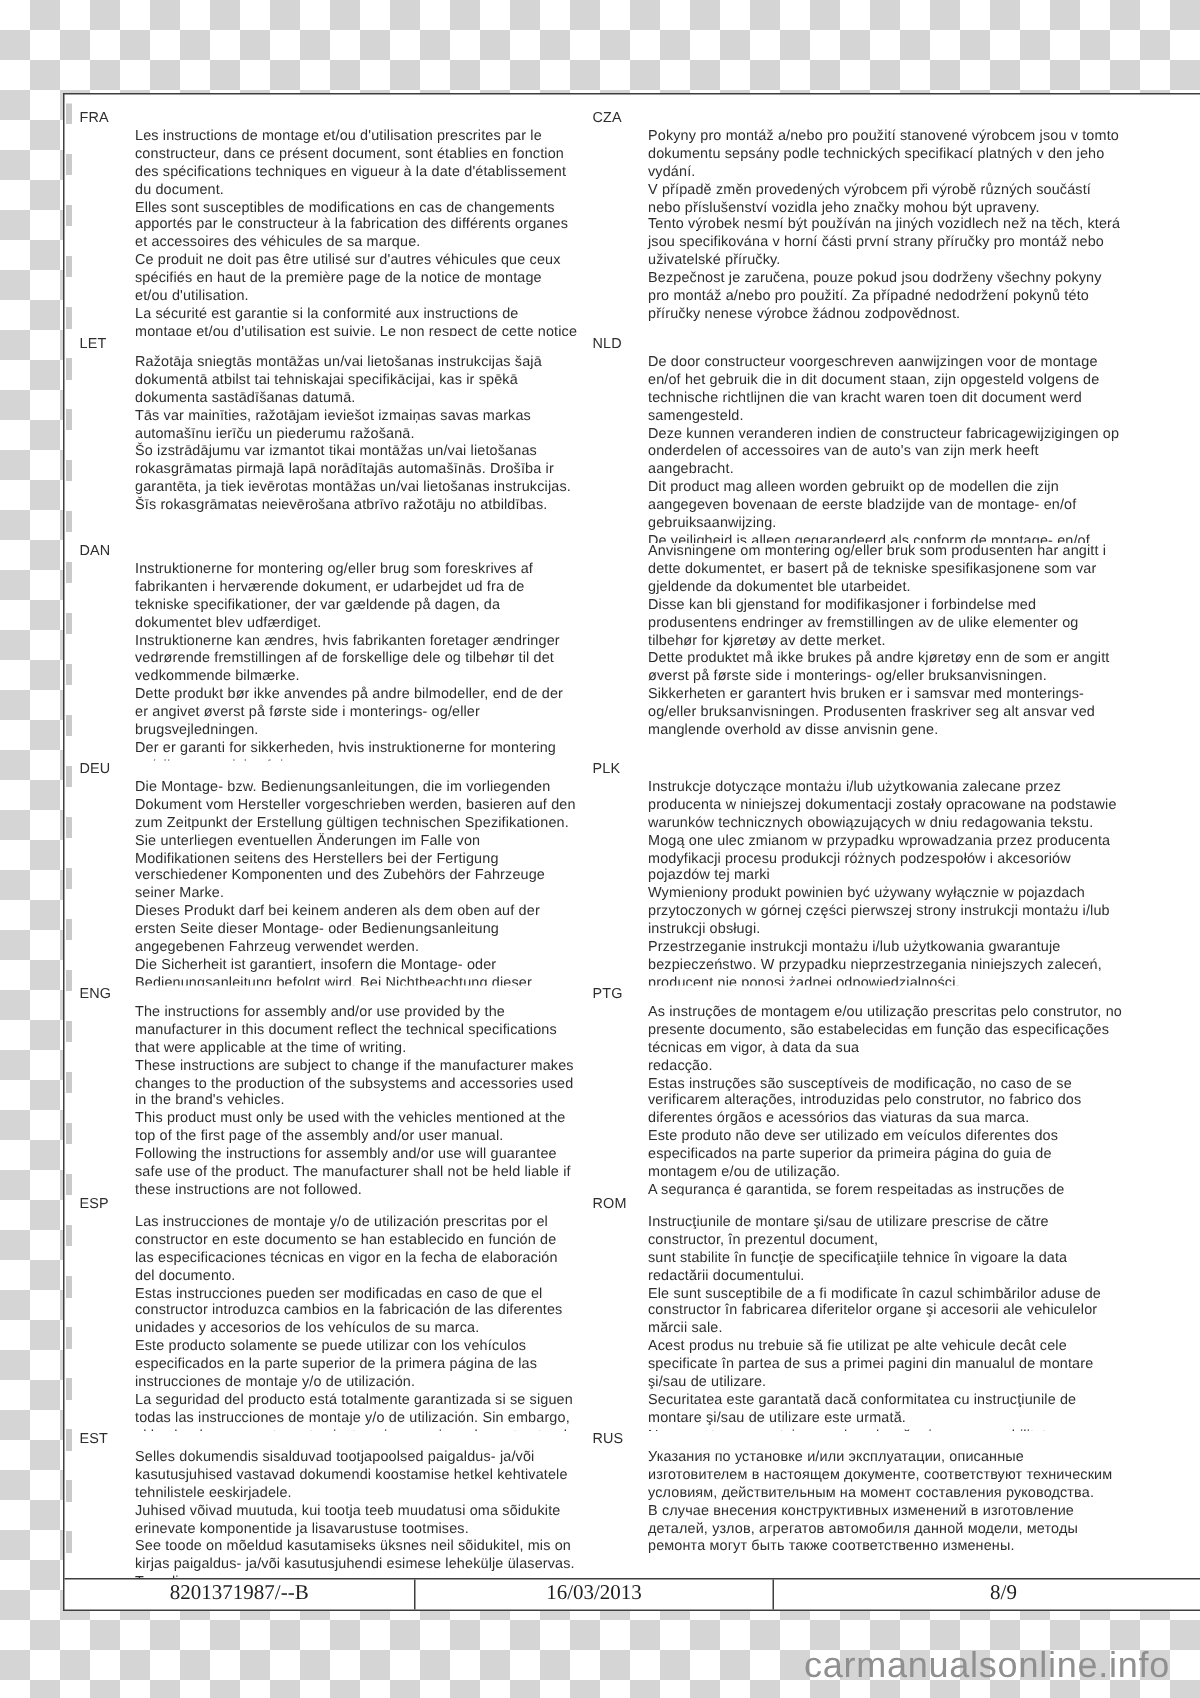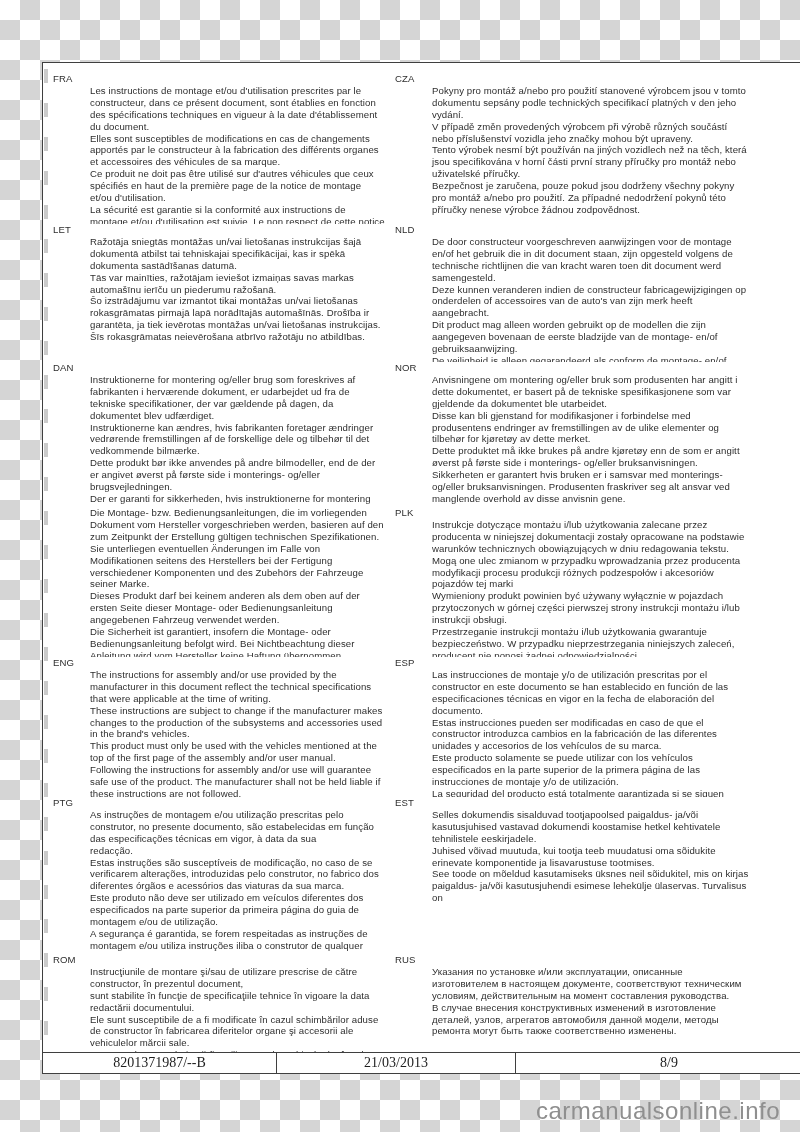--- a/index.html
+++ b/index.html
@@ -117,88 +117,88 @@
 
     <div class="sec">
       <div class="sec-code">DAN</div>
       <div class="sec-text">Instruktionerne for montering og/eller brug som foreskrives af fabrikanten i herværende dokument, er udarbejdet ud fra de tekniske specifikationer, der var gældende på dagen, da dokumentet blev udfærdiget.
 Instruktionerne kan ændres, hvis fabrikanten foretager ændringer vedrørende fremstillingen af de forskellige dele og tilbehør til det vedkommende bilmærke.
 Dette produkt bør ikke anvendes på andre bilmodeller, end de der er angivet øverst på første side i monterings- og/eller brugsvejledningen.
 Der er garanti for sikkerheden, hvis instruktionerne for montering og/eller anvendelse følges.
 Hvis instruktionerne i denne vejledning ikke overholdes, bortfalder ethvert ansvar fra fabrikanten side.</div>
     </div>
     <div class="sec">
-      <div class="sec-code">NOR</div>
       <div class="sec-text">Anvisningene om montering og/eller bruk som produsenten har angitt i dette dokumentet, er basert på de tekniske spesifikasjonene som var gjeldende da dokumentet ble utarbeidet.
 Disse kan bli gjenstand for modifikasjoner i forbindelse med produsentens endringer av fremstillingen av de ulike elementer og tilbehør for kjøretøy av dette merket.
 Dette produktet må ikke brukes på andre kjøretøy enn de som er angitt øverst på første side i monterings- og/eller bruksanvisningen.
 Sikkerheten er garantert hvis bruken er i samsvar med monterings- og/eller bruksanvisningen. Produsenten fraskriver seg alt ansvar ved manglende overhold av disse anvisnin gene.</div>
     </div>
 
     <div class="sec">
+      <div class="sec-code">DEU</div>
       <div class="sec-text">Die Montage- bzw. Bedienungsanleitungen, die im vorliegenden Dokument vom Hersteller vorgeschrieben werden, basieren auf den zum Zeitpunkt der Erstellung gültigen technischen Spezifikationen.
 Sie unterliegen eventuellen Änderungen im Falle von Modifikationen seitens des Herstellers bei der Fertigung verschiedener Komponenten und des Zubehörs der Fahrzeuge seiner Marke.
 Dieses Produkt darf bei keinem anderen als dem oben auf der ersten Seite dieser Montage- oder Bedienungsanleitung angegebenen Fahrzeug verwendet werden.
 Die Sicherheit ist garantiert, insofern die Montage- oder Bedienungsanleitung befolgt wird. Bei Nichtbeachtung dieser Anleitung wird vom Hersteller keine Haftung übernommen.</div>
     </div>
     <div class="sec">
       <div class="sec-code">PLK</div>
       <div class="sec-text">Instrukcje dotyczące montażu i/lub użytkowania zalecane przez producenta w niniejszej dokumentacji zostały opracowane na podstawie warunków technicznych obowiązujących w dniu redagowania tekstu.
 Mogą one ulec zmianom w przypadku wprowadzania przez producenta modyfikacji procesu produkcji różnych podzespołów i akcesoriów pojazdów tej marki
 Wymieniony produkt powinien być używany wyłącznie w pojazdach przytoczonych w górnej części pierwszej strony instrukcji montażu i/lub instrukcji obsługi.
 Przestrzeganie instrukcji montażu i/lub użytkowania gwarantuje bezpieczeństwo. W przypadku nieprzestrzegania niniejszych zaleceń, producent nie ponosi żadnej odpowiedzialności.</div>
     </div>
 
     <div class="sec">
       <div class="sec-code">ENG</div>
       <div class="sec-text">The instructions for assembly and/or use provided by the manufacturer in this document reflect the technical specifications that were applicable at the time of writing.
 These instructions are subject to change if the manufacturer makes changes to the production of the subsystems and accessories used in the brand's vehicles.
 This product must only be used with the vehicles mentioned at the top of the first page of the assembly and/or user manual.
 Following the instructions for assembly and/or use will guarantee safe use of the product. The manufacturer shall not be held liable if these instructions are not followed.</div>
     </div>
-    <div class="sec">
-      <div class="sec-code">ESP</div>
-      <div class="sec-text">Las instrucciones de montaje y/o de utilización prescritas por el constructor en este documento se han establecido en función de las especificaciones técnicas en vigor en la fecha de elaboración del documento.
-Estas instrucciones pueden ser modificadas en caso de que el constructor introduzca cambios en la fabricación de las diferentes unidades y accesorios de los vehículos de su marca.
-Este producto solamente se puede utilizar con los vehículos especificados en la parte superior de la primera página de las instrucciones de montaje y/o de utilización.
-La seguridad del producto está totalmente garantizada si se siguen todas las instrucciones de montaje y/o de utilización. Sin embargo, el hecho de no respetar estas instrucciones exime al constructor de toda responsabilidad.</div>
-    </div>
-
     <div class="sec">
       <div class="sec-code">PTG</div>
       <div class="sec-text">As instruções de montagem e/ou utilização prescritas pelo construtor, no presente documento, são estabelecidas em função das especificações técnicas em vigor, à data da sua
 redacção.
 Estas instruções são susceptíveis de modificação, no caso de se verificarem alterações, introduzidas pelo construtor, no fabrico dos diferentes órgãos e acessórios das viaturas da sua marca.
 Este produto não deve ser utilizado em veículos diferentes dos especificados na parte superior da primeira página do guia de montagem e/ou de utilização.
 A segurança é garantida, se forem respeitadas as instruções de montagem e/ou utiliza instruções iliba o construtor de qualquer responsabilidade.</div>
     </div>
-    <div class="sec">
-      <div class="sec-code">EST</div>
-      <div class="sec-text">Selles dokumendis sisalduvad tootjapoolsed paigaldus- ja/või kasutusjuhised vastavad dokumendi koostamise hetkel kehtivatele tehnilistele eeskirjadele.
-Juhised võivad muutuda, kui tootja teeb muudatusi oma sõidukite erinevate komponentide ja lisavarustuse tootmises.
-See toode on mõeldud kasutamiseks üksnes neil sõidukitel, mis on kirjas paigaldus- ja/või kasutusjuhendi esimese lehekülje ülaservas. Turvalisus on</div>
-    </div>
-
+
+    <div class="sec">
+      <div class="sec-code">ESP</div>
+      <div class="sec-text">Las instrucciones de montaje y/o de utilización prescritas por el constructor en este documento se han establecido en función de las especificaciones técnicas en vigor en la fecha de elaboración del documento.
+Estas instrucciones pueden ser modificadas en caso de que el constructor introduzca cambios en la fabricación de las diferentes unidades y accesorios de los vehículos de su marca.
+Este producto solamente se puede utilizar con los vehículos especificados en la parte superior de la primera página de las instrucciones de montaje y/o de utilización.
+La seguridad del producto está totalmente garantizada si se siguen todas las instrucciones de montaje y/o de utilización. Sin embargo, el hecho de no respetar estas instrucciones exime al constructor de toda responsabilidad.</div>
+    </div>
     <div class="sec">
       <div class="sec-code">ROM</div>
       <div class="sec-text">Instrucţiunile de montare şi/sau de utilizare prescrise de către constructor, în prezentul document,
 sunt stabilite în funcţie de specificaţiile tehnice în vigoare la data redactării documentului.
 Ele sunt susceptibile de a fi modificate în cazul schimbărilor aduse de constructor în fabricarea diferitelor organe şi accesorii ale vehiculelor mărcii sale.
 Acest produs nu trebuie să fie utilizat pe alte vehicule decât cele specificate în partea de sus a primei pagini din manualul de montare şi/sau de utilizare.
 Securitatea este garantată dacă conformitatea cu instrucţiunile de montare şi/sau de utilizare este urmată.
 Nerespectarea acestui manual anulează orice responsabilitate a constructorului.</div>
     </div>
+
+    <div class="sec">
+      <div class="sec-code">EST</div>
+      <div class="sec-text">Selles dokumendis sisalduvad tootjapoolsed paigaldus- ja/või kasutusjuhised vastavad dokumendi koostamise hetkel kehtivatele tehnilistele eeskirjadele.
+Juhised võivad muutuda, kui tootja teeb muudatusi oma sõidukite erinevate komponentide ja lisavarustuse tootmises.
+See toode on mõeldud kasutamiseks üksnes neil sõidukitel, mis on kirjas paigaldus- ja/või kasutusjuhendi esimese lehekülje ülaservas. Turvalisus on</div>
+    </div>
     <div class="sec">
       <div class="sec-code">RUS</div>
       <div class="sec-text">Указания по установке и/или эксплуатации, описанные изготовителем в настоящем документе, соответствуют техническим условиям, действительным на момент составления руководства.
 В случае внесения конструктивных изменений в изготовление деталей, узлов, агрегатов автомобиля данной модели, методы ремонта могут быть также соответственно изменены.</div>
     </div>
 
   </div>
 
   <div class="footer">
     <div class="footer-cell c1">8201371987/--B</div>
-    <div class="footer-cell c2">21/03/2013</div>
+    <div class="footer-cell c2">16/03/2013</div>
     <div class="footer-cell c3">8/9</div>
   </div>
 </div>
 
 <div class="watermark">carmanualsonline.info</div>
 
 </body></html>

